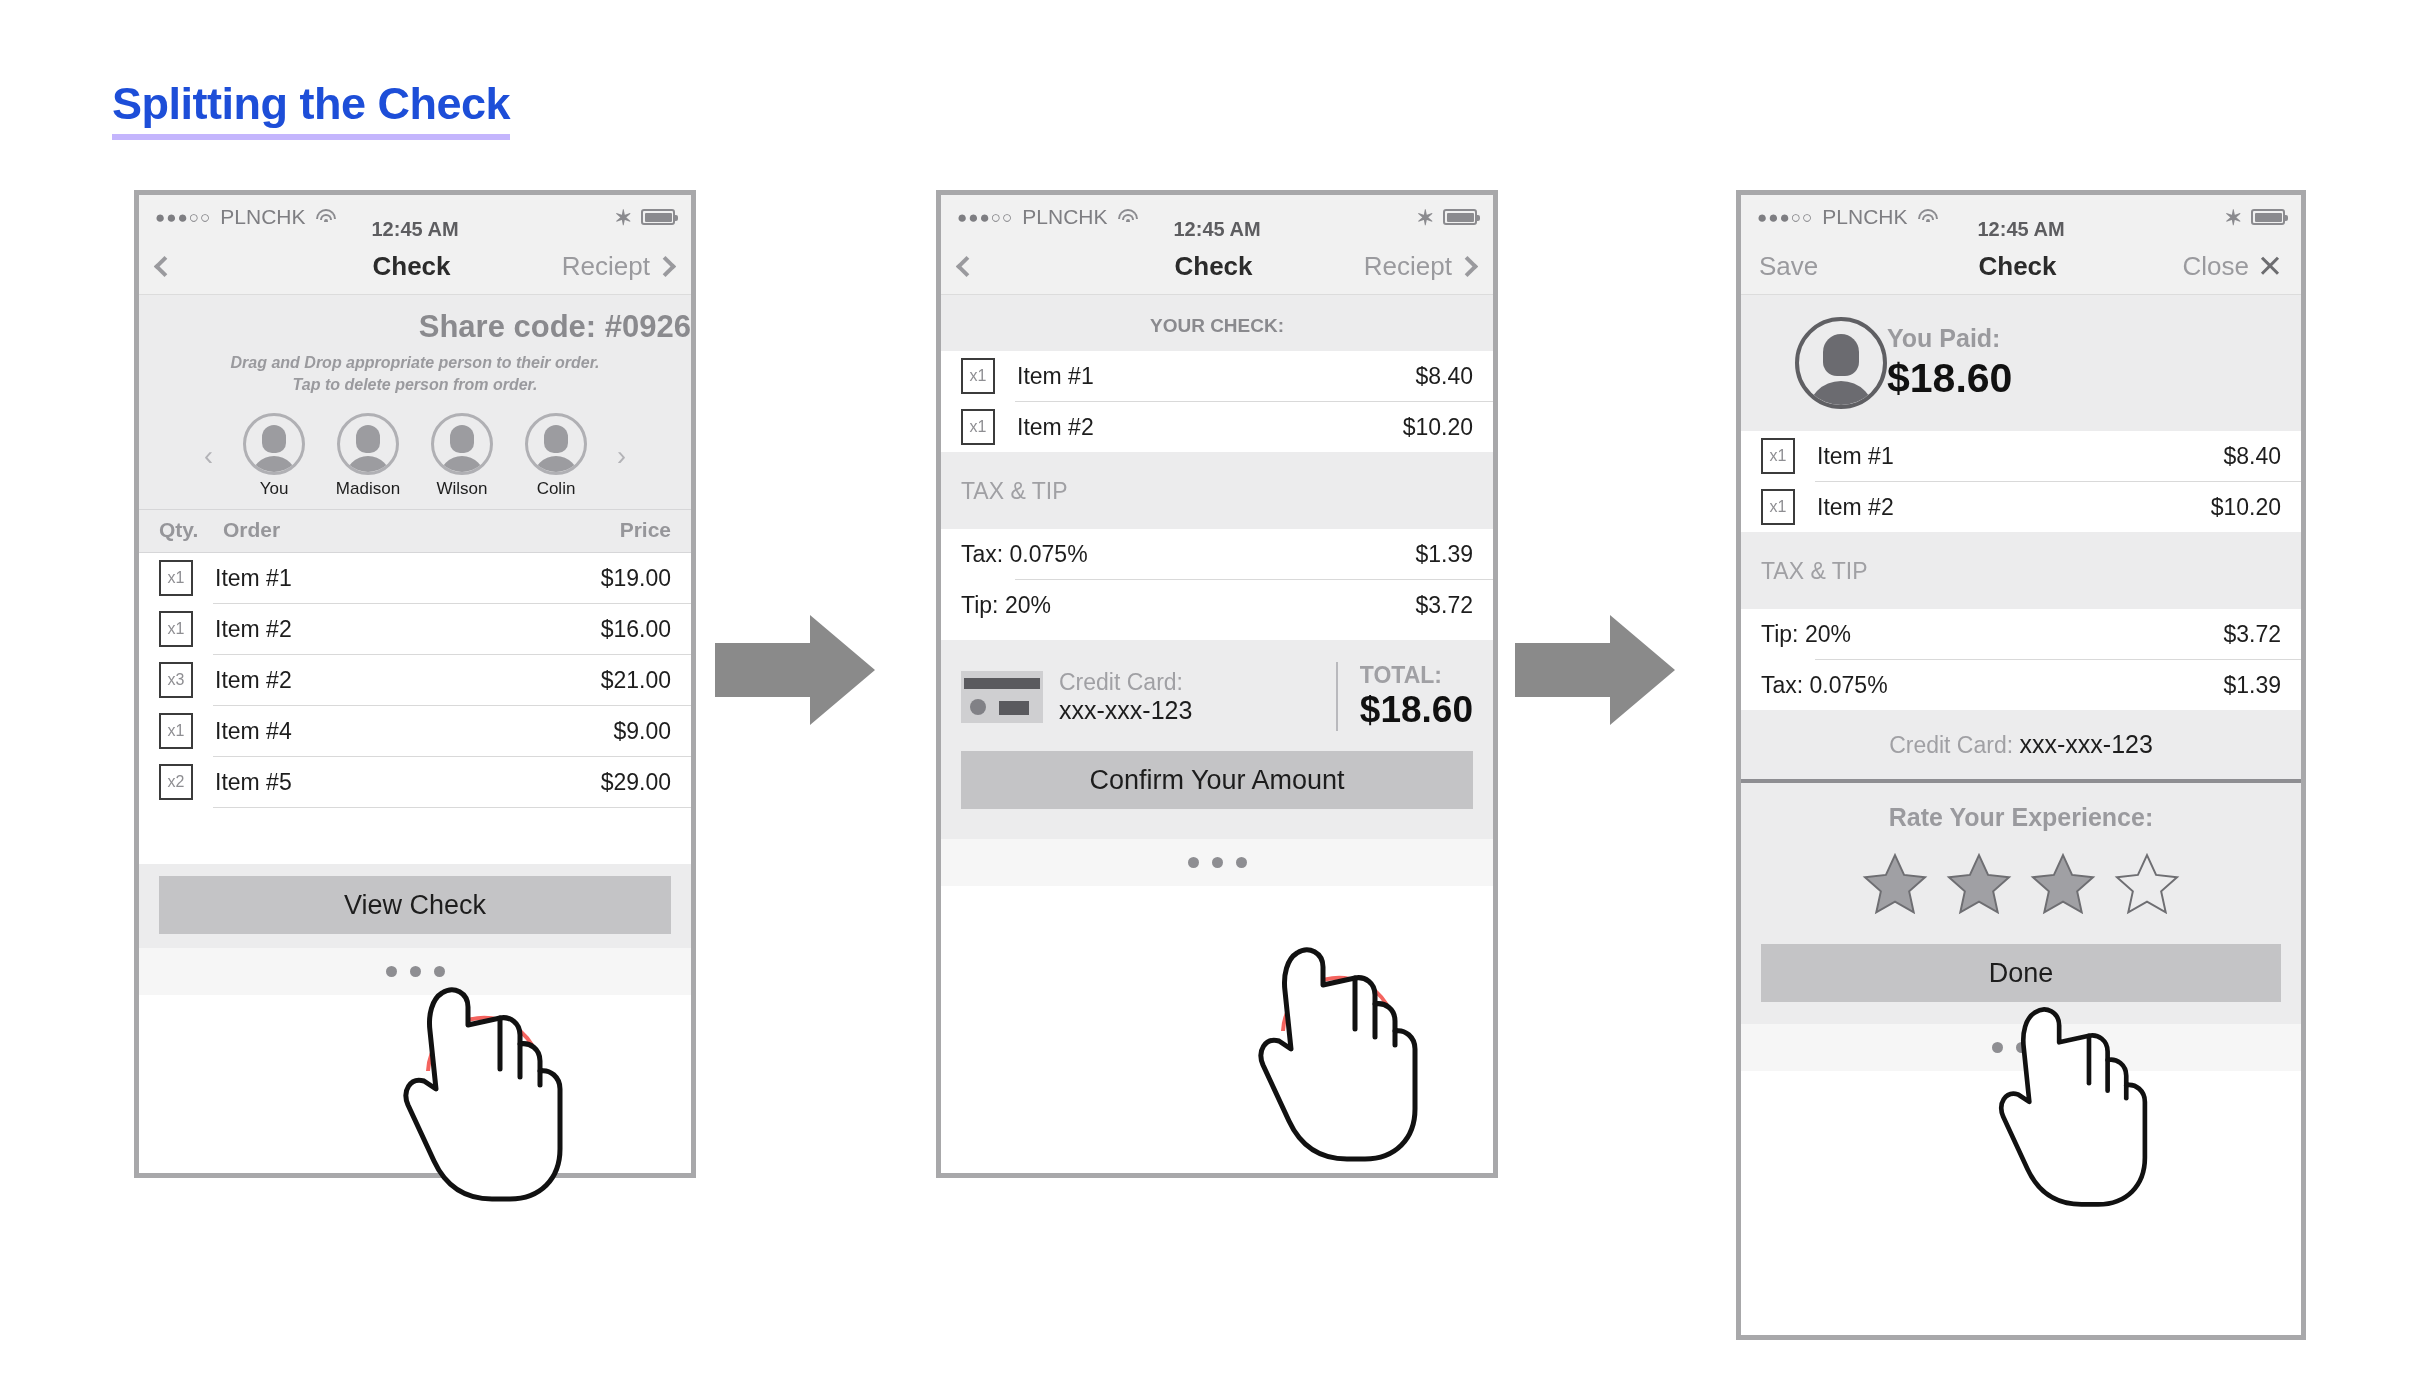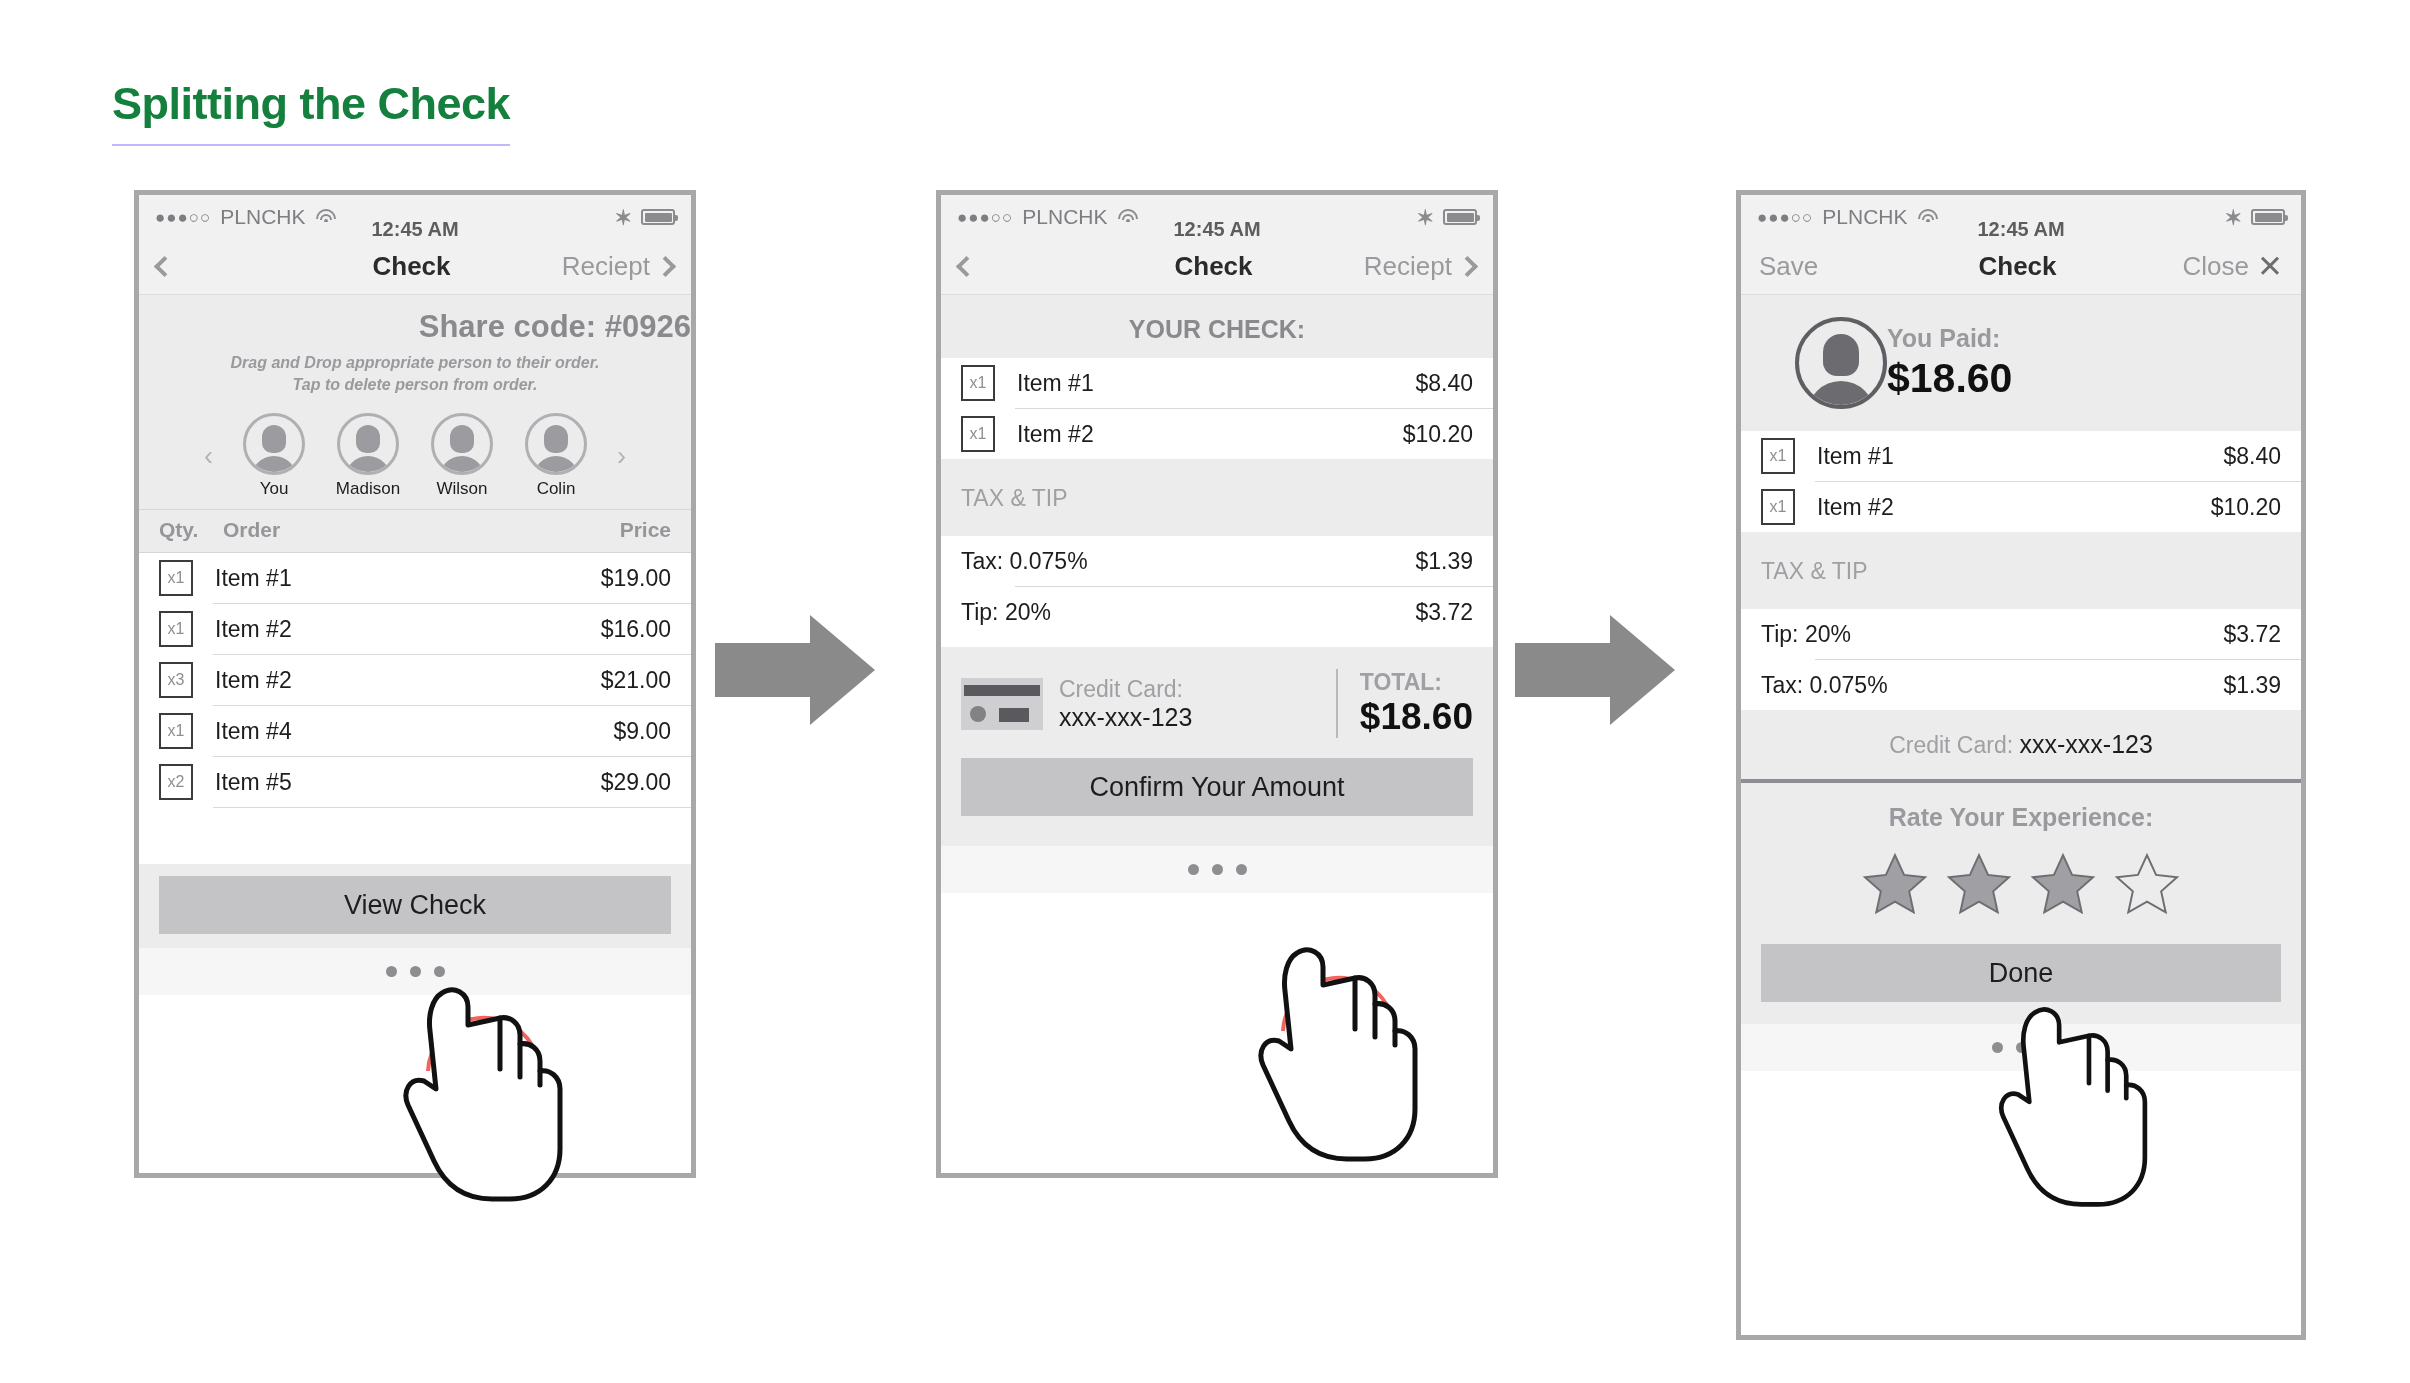--- a/index.html
+++ b/index.html
@@ -9,24 +9,24 @@
     font-family: "Liberation Sans", sans-serif;
     overflow: hidden;
   }
 
   
   #page-title {
     position: absolute;
     left: 112px; top: 78px;
     font-size: 45px;
     font-weight: bold;
-    color: #15803d;
+    color: #1d4ed8;
     letter-spacing: -0.5px;
-    border-bottom: 2px solid #c4b5fd;
-    padding-bottom: 14px;
+    border-bottom: 6px solid #c4b5fd;
+    padding-bottom: 4px;
     display: inline-block;
   }
 
   
   .phone {
     position: absolute;
     background: #ffffff;
     border: 5px solid #a8a8aa;
     overflow: hidden;
   }
@@ -157,21 +157,21 @@
   }
   .item-row .it-name { flex: 1; font-size: 23px; color: #1d1d1d; padding-left: 22px; }
   .item-row .it-price { font-size: 23px; color: #1d1d1d; text-align: right; }
   .row-sep { height: 1px; background: #d9d9d9; margin-left: 74px; }
 
   
   .band {
     background: #ececed; color: #a0a0a4;
     font-size: 23px; padding: 18px 20px;
   }
-  .band.center { text-align: center; font-weight: bold; color: #8a8a8e; font-size: 25px; }
+  .band.center { text-align: center; font-weight: bold; color: #8a8a8e; font-size: 19px; }
 
   
   .kv-row {
     display: flex; align-items: center; justify-content: space-between;
     padding: 0 20px; height: 50px; background: #fff;
     font-size: 23px; color: #1d1d1d;
   }
 
   
   .big-btn {

